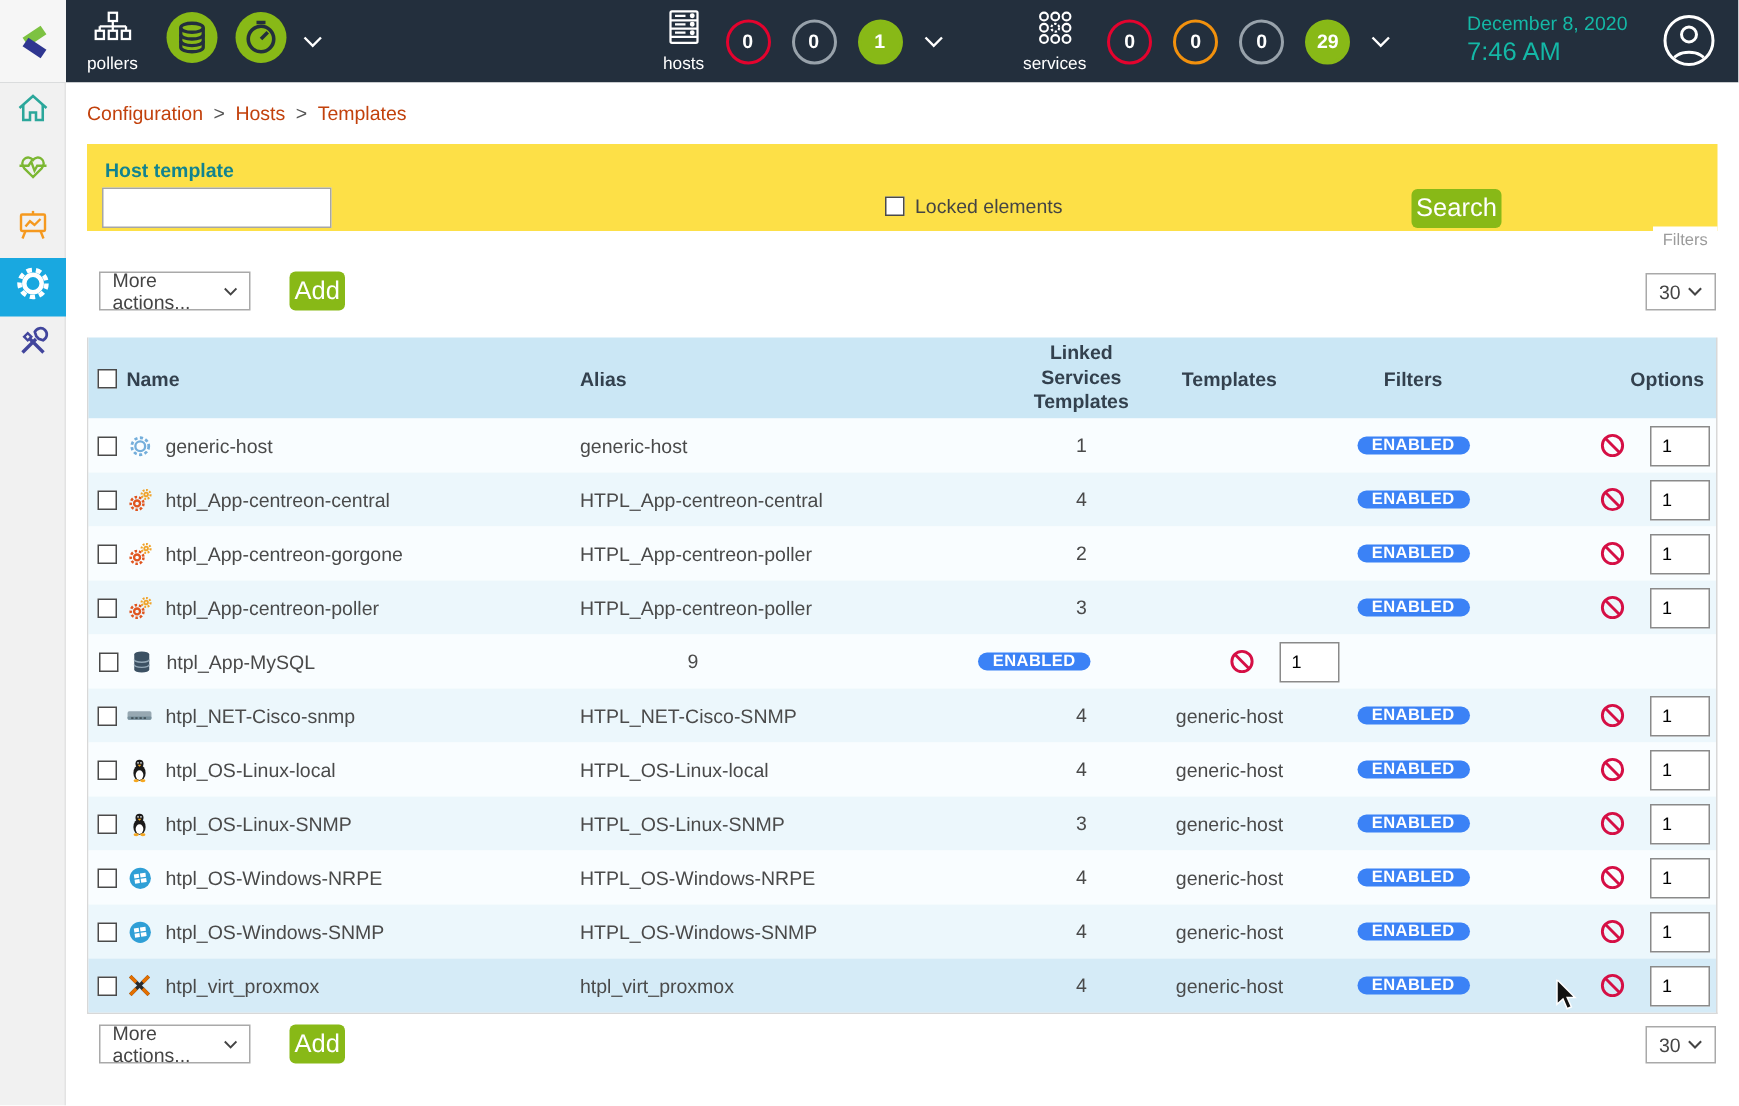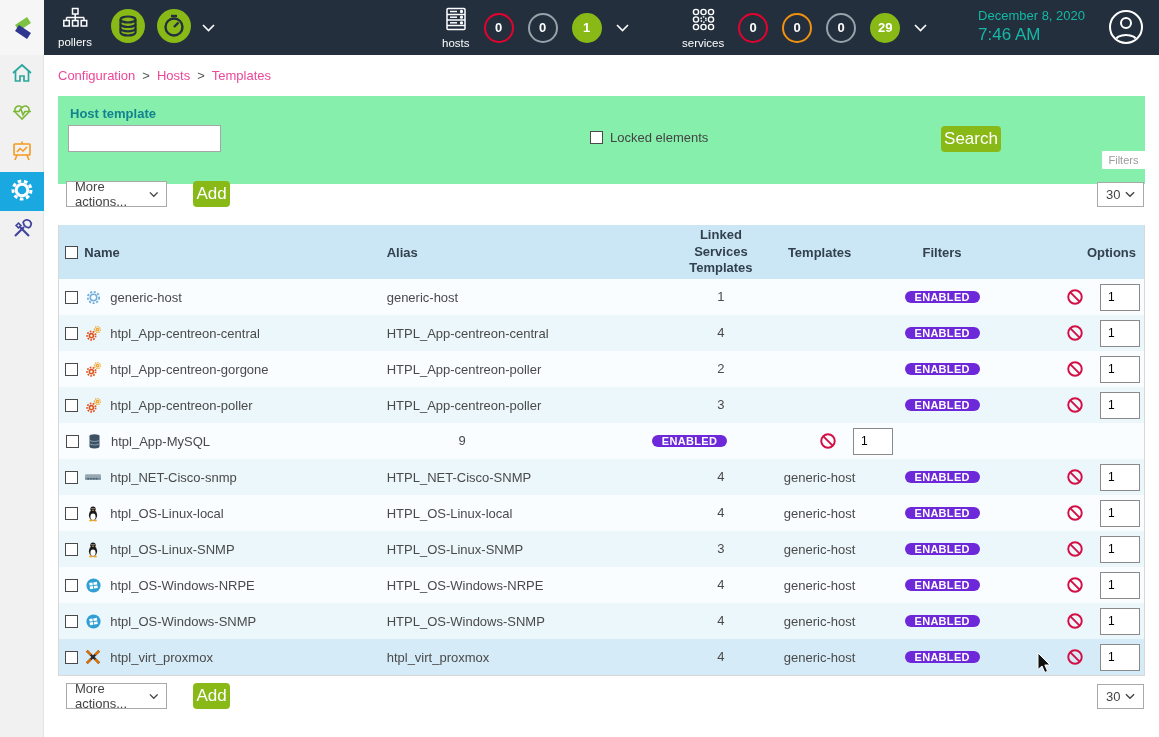--- a/index.html
+++ b/index.html
@@ -29,24 +29,24 @@
 
   
   .sidebar { position:absolute; top:55px; left:0; width:44px; height:682px; background:#f1f1f1;
              border-right:1px solid #e3e3e3; }
   .side-item { width:44px; height:39px; display:flex; align-items:center; justify-content:center; cursor:pointer; }
   .side-item.active { background:#19a8e0; }
 
   
   .content { position:absolute; left:44px; top:55px; width:1115px; height:682px; background:#fff; }
   .breadcrumb { position:absolute; left:14px; top:13px; font-size:13px; color:#555; }
-  .breadcrumb a { color:#ec4899; text-decoration:none; cursor:pointer;margin-top:44px; }
+  .breadcrumb a { color:#c2410c; text-decoration:none; cursor:pointer;margin-top:44px; }
   .breadcrumb .sep { margin:0 7px; color:#555; }
 
-  .filter-panel { position:absolute; left:14px; top:41px; width:1087px; height:88px; background:#86efac; }
+  .filter-panel { position:absolute; left:14px; top:41px; width:1087px; height:58px; background:#fde047; }
   .filter-label { position:absolute; left:12px; top:10px; font-size:13px; font-weight:bold; color:#12838f; }
   .filter-input { position:absolute; left:10px; top:29px; width:153px; height:27px; border:1px solid #a6a6a6;
                   background:#fff; font-size:13px; padding:0 6px; font-family:"Liberation Sans",sans-serif; }
   .locked-wrap { position:absolute; left:532px; top:34px; display:flex; align-items:center; font-size:13px; color:#444; }
   .cbox { width:13px; height:13px; border:1.5px solid #4a4a4a; background:#fff; display:inline-block; cursor:pointer; }
   .locked-wrap span.lbl { margin-left:7px; }
   .btn-green { background:#88b917; color:#fff; border:none; border-radius:4px; font-size:17px;
                font-family:"Liberation Sans",sans-serif; cursor:pointer; }
   .search-btn { position:absolute; left:883px; top:30px; width:60px; height:26px; }
   .filters-tab { position:absolute; left:1058px; top:96px; width:43px; font-size:11px; color:#9b9b9b;
@@ -73,21 +73,21 @@
   .cb-c    { width:26px; justify-content:center; }
   .name-c  { width:311px; }
   .alias-c { width:277px; }
   .num-c   { width:76px; justify-content:center; text-align:center; line-height:1.3;margin-left:28px; }
   .tpl-c   { width:127px; justify-content:center; }
   .status-c{ width:125px; justify-content:center; }
   .opt-c   { width:145px; justify-content:flex-end; padding-right:4px; }
   .hdr-options { justify-content:flex-end; padding-right:8px; }
   .row-icon { width:18px; height:18px; margin-right:8px; display:flex; align-items:center; justify-content:center; }
   .name-link { color:#4a4a4a; text-decoration:none; cursor:pointer; }
-  .pill { background:#6d28d9; color:#fff; font-size:11px; font-weight:bold; padding:0 10px;
+  .pill { background:#3b82f6; color:#fff; font-size:11px; font-weight:bold; padding:0 10px;
           border-radius:11px; letter-spacing:.3px; }
   .block-icon { display:flex; margin-right:16px; cursor:pointer; }
   .opt-input { width:40px; height:27px; border:1px solid #8a8a8a; font-size:12px; padding:0 0 0 7px;
                font-family:"Liberation Sans",sans-serif; background:#fff; }
   .cursor { position:absolute; left:1037px; top:653px; pointer-events:none; z-index:50; }
 </style>
 </head>
 <body>
 
 <div class="topbar">

